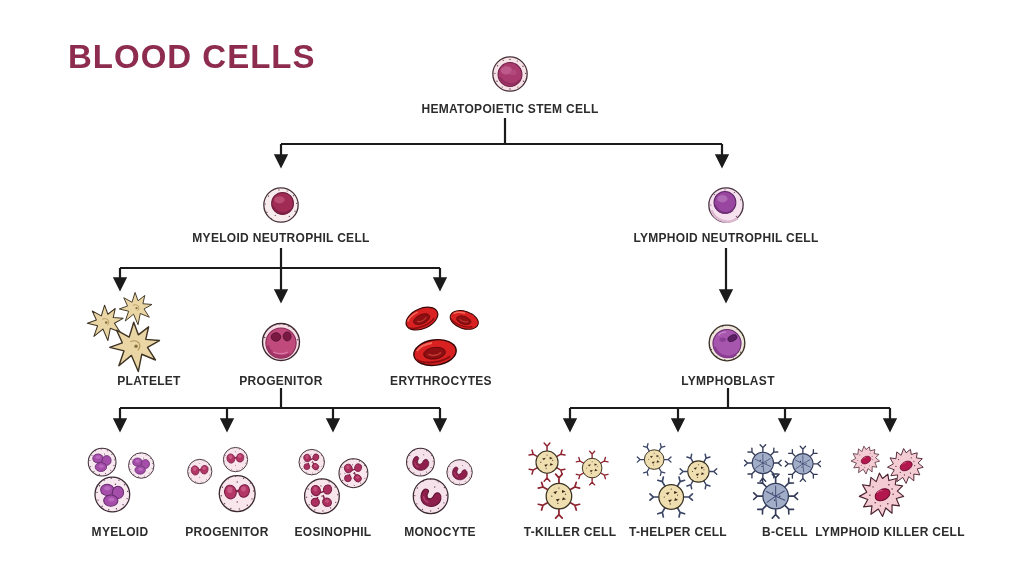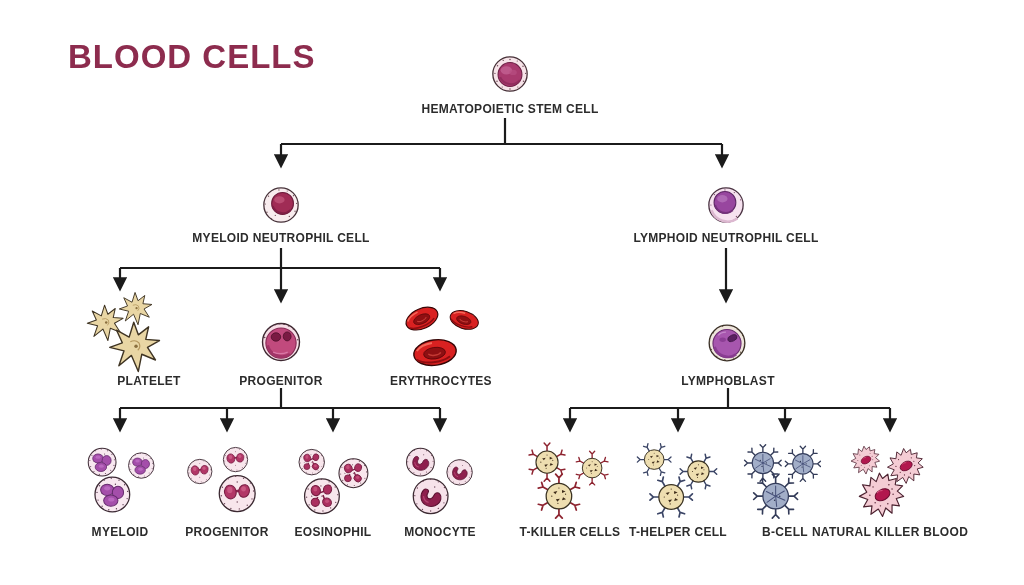--- a/index.html
+++ b/index.html
@@ -458,21 +458,21 @@
   </div>
   <div class="label" style="left:440px; top:525px">MONOCYTE</div>
 
   <div class="cellimg" style="left:518px; top:440px">
     <svg width="104" height="80" viewBox="0 0 110 94">
       <use href="#c-tkiller" transform="translate(2,0) scale(0.52)"></use>
       <use href="#c-tkiller" transform="translate(58,10) scale(0.46)"></use>
       <use href="#c-tkiller" transform="translate(12,36) scale(0.6)"></use>
     </svg>
   </div>
-  <div class="label" style="left:570px; top:525px">T-KILLER CELLS</div>
+  <div class="label" style="left:570px; top:525px">T-KILLER CELL</div>
 
   <div class="cellimg" style="left:626px; top:440px">
     <svg width="104" height="80" viewBox="0 0 110 94">
       <use href="#c-thelper" transform="translate(4,0) scale(0.46)"></use>
       <use href="#c-thelper" transform="translate(54,12) scale(0.5)"></use>
       <use href="#c-thelper" transform="translate(18,38) scale(0.58)"></use>
     </svg>
   </div>
   <div class="label" style="left:678px; top:525px">T-HELPER CELL</div>
 
@@ -485,15 +485,15 @@
   </div>
   <div class="label" style="left:785px; top:525px">B-CELL</div>
 
   <div class="cellimg" style="left:838px; top:440px">
     <svg width="104" height="80" viewBox="0 0 110 94">
       <use href="#c-nk" transform="translate(6,4) scale(0.4)"></use>
       <use href="#c-nk" transform="translate(48,6) scale(0.5)"></use>
       <use href="#c-nk" transform="translate(14,34) scale(0.62)"></use>
     </svg>
   </div>
-  <div class="label" style="left:890px; top:525px">NATURAL KILLER BLOOD</div>
+  <div class="label" style="left:890px; top:525px">LYMPHOID KILLER CELL</div>
 
 </div>
 
 </body></html>

